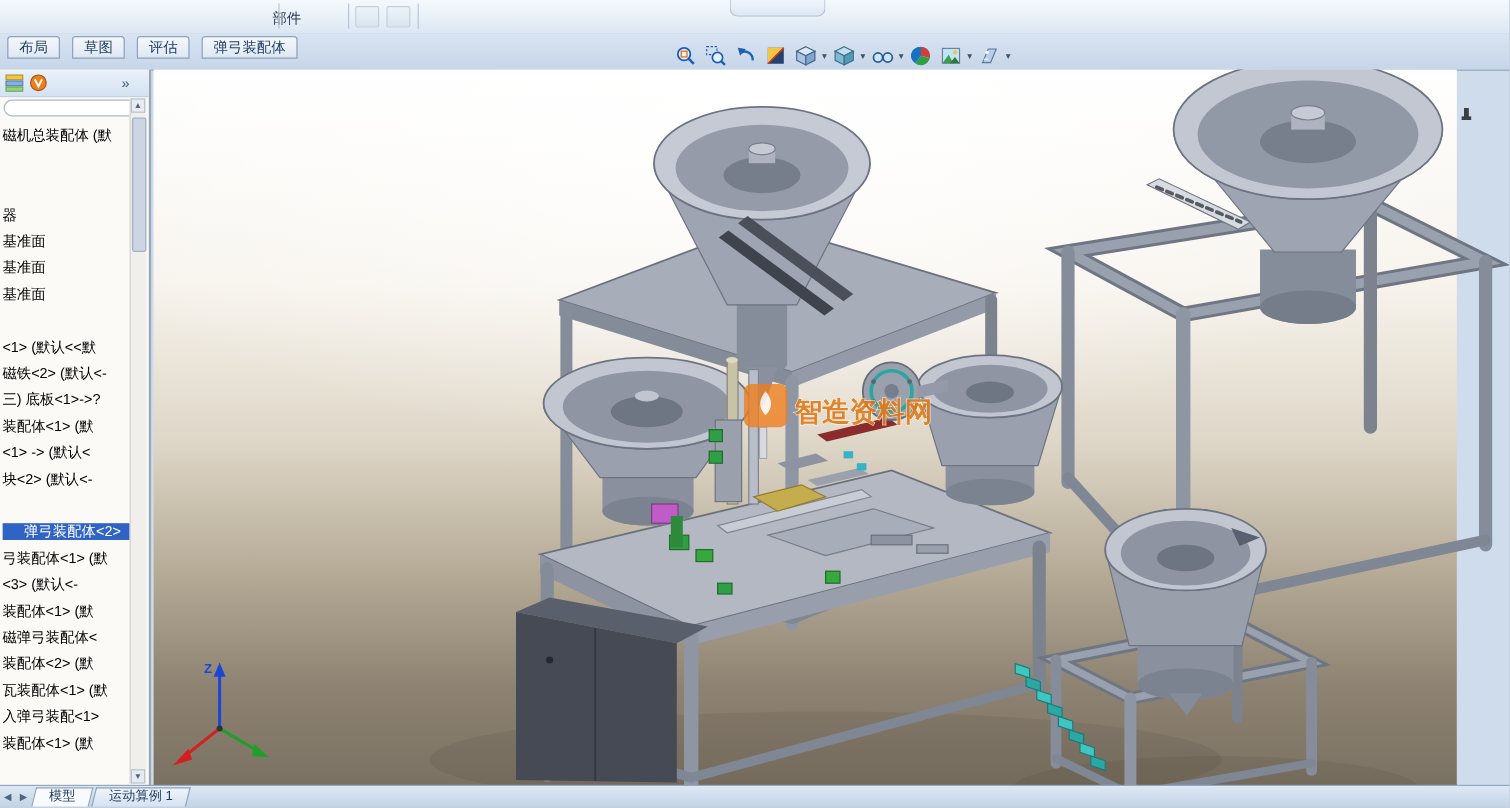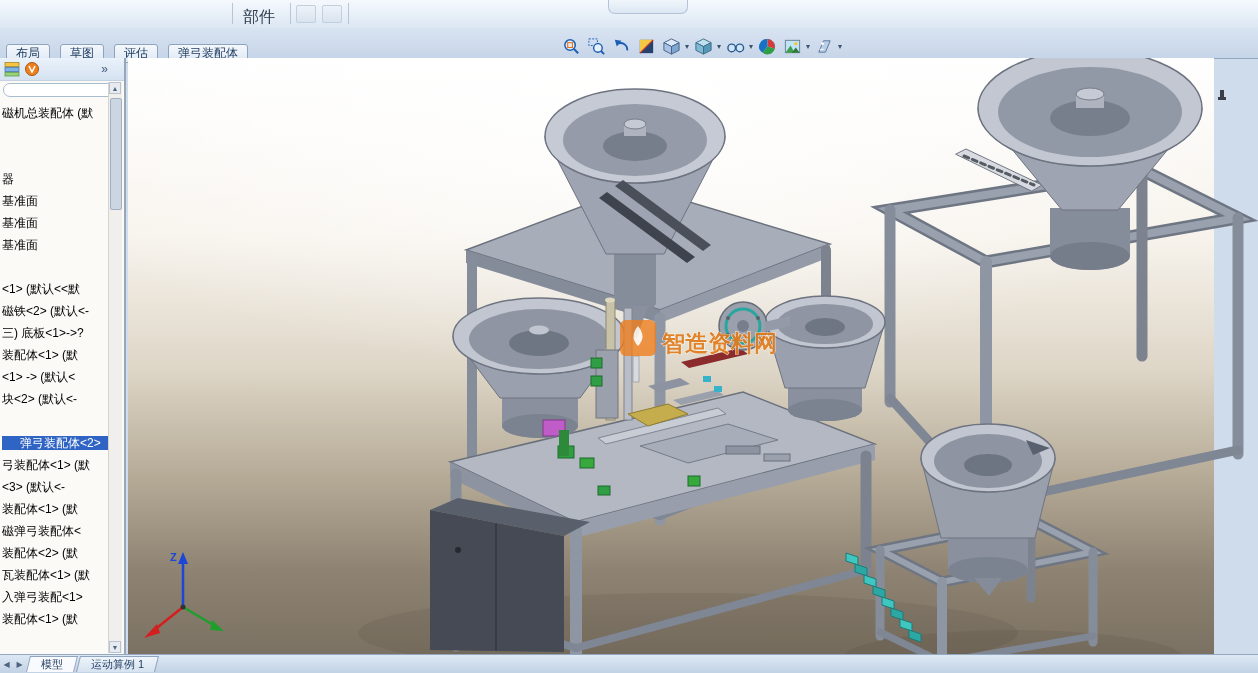--- a/index.html
+++ b/index.html
@@ -2,32 +2,32 @@
 <html><head>
 <meta charset="utf-8">
 <style>
   html,body{margin:0;padding:0;background:#b9c7da;}
   #app{position:relative;width:1258px;height:673px;overflow:hidden;
        font-family:"Liberation Sans",sans-serif;background:#cfdcec;}
 
   
   .ribbon-top{position:absolute;left:0;top:0;width:1258px;height:28px;
     background:linear-gradient(#f5f9fd,#dce7f3);border-bottom:1px solid #c2cfdf;}
-  .assembly-label{position:absolute;left:243px;top:7px;font-size:16px;color:#2c3b4e;}
+  .assembly-label{position:absolute;left:227px;top:7px;font-size:12px;color:#2c3b4e;}
   .vsep{position:absolute;top:3px;width:1px;height:21px;background:#b7c5d6;}
   .ghost-icon{position:absolute;top:5px;width:18px;height:16px;border:1px solid #c2cfdf;
     border-radius:2px;background:linear-gradient(#eef3f9,#d9e3ef);}
   .collapsed-tab{position:absolute;left:608px;top:0;width:78px;height:13px;
     background:linear-gradient(#f0f5fb,#dce7f3);border:1px solid #b5c3d6;border-top:none;
     border-radius:0 0 7px 7px;}
 
   
   .tab-row{position:absolute;left:0;top:28px;width:1258px;height:30px;
     background:linear-gradient(#d9e4f2,#c6d5e8);border-bottom:1px solid #93a7bf;}
-  .cm-tabs{position:absolute;left:6px;top:16px;display:flex;gap:10px;}
+  .cm-tabs{position:absolute;left:6px;top:2px;display:flex;gap:10px;}
   .cm-tab{height:17px;line-height:17px;padding:0 9px;font-size:12px;color:#1d3a5f;
     background:linear-gradient(#f4f8fc,#dde8f4);border:1px solid #8fa3bd;
     border-radius:3px 3px 0 0;white-space:nowrap;}
 
   
   .hud{position:absolute;left:560px;top:34px;height:24px;display:flex;align-items:center;gap:3px;z-index:5;}
   .hud-btn{width:22px;height:22px;display:flex;align-items:center;justify-content:center;border-radius:2px;}
   .hud-btn svg{width:19px;height:19px;}
   .dd{font-size:8px;color:#3c536f;}
 

